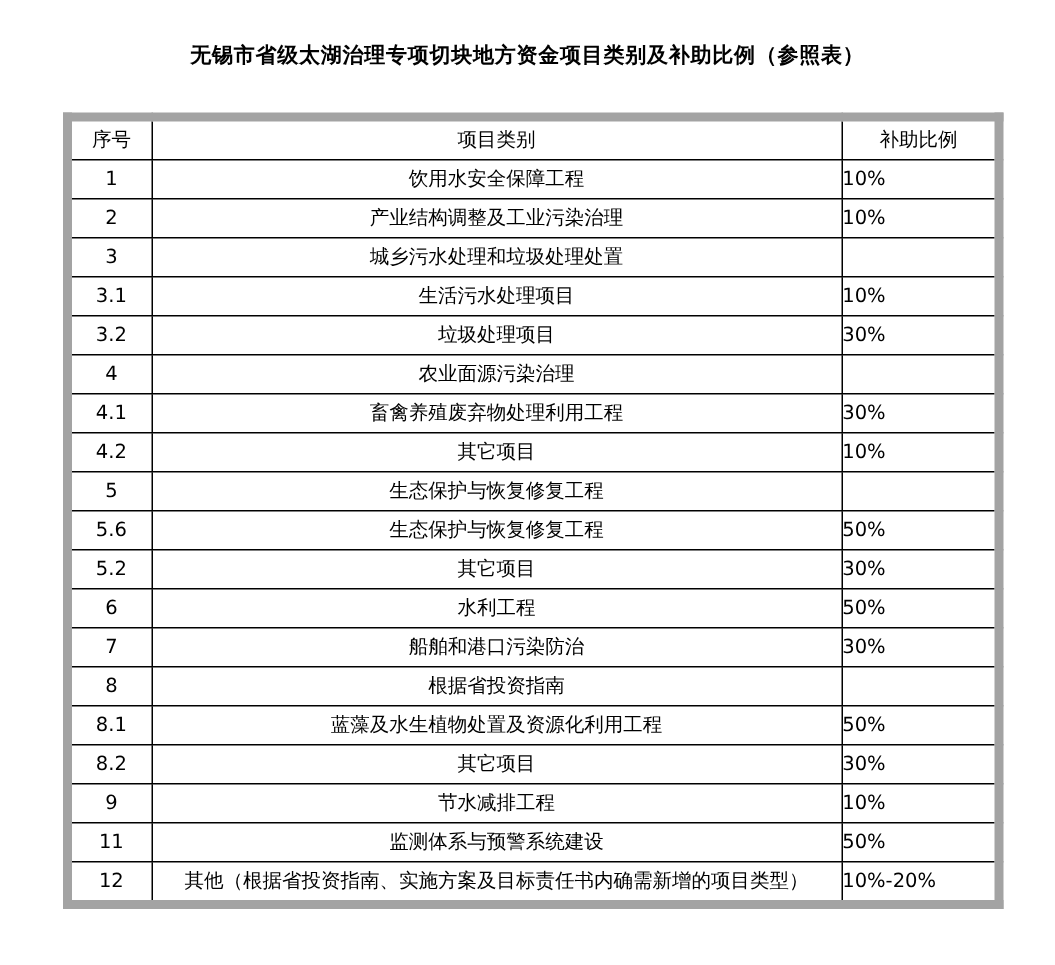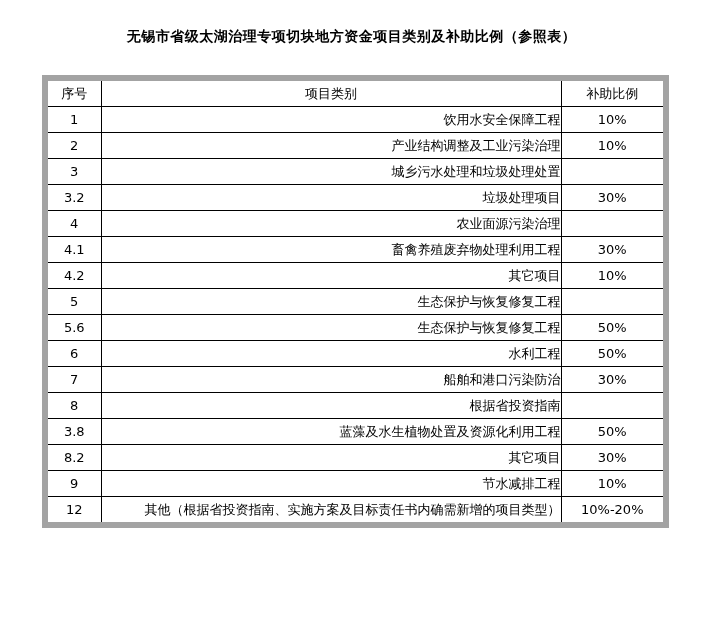--- a/index.html
+++ b/index.html
@@ -45,24 +45,24 @@
     padding: 0;
     vertical-align: middle;
     font-weight: normal;
     line-height: 1;
     overflow: hidden;
     white-space: nowrap;
   }
   .subsidy-table th { text-align: center; }
   .cell-index  { text-align: center; }
   .cell-category {
-    text-align: right;
+    text-align: center;
     padding-left: 8px;
   }
-  .cell-ratio  { text-align: center; }
+  .cell-ratio  { }
 </style>
 </head>
 <body>
 
 <div class="doc-title">无锡市省级太湖治理专项切块地方资金项目类别及补助比例（参照表）</div>
 
 <table class="subsidy-table">
   <colgroup>
     <col class="col-index">
     <col class="col-category">
@@ -85,20 +85,25 @@
         <td class="cell-index">2</td>
         <td class="cell-category">产业结构调整及工业污染治理</td>
         <td class="cell-ratio">10%</td>
       </tr>
       <tr>
         <td class="cell-index">3</td>
         <td class="cell-category">城乡污水处理和垃圾处理处置</td>
         <td class="cell-ratio"></td>
       </tr>
       <tr>
+        <td class="cell-index">3.1</td>
+        <td class="cell-category">生活污水处理项目</td>
+        <td class="cell-ratio">10%</td>
+      </tr>
+      <tr>
         <td class="cell-index">3.2</td>
         <td class="cell-category">垃圾处理项目</td>
         <td class="cell-ratio">30%</td>
       </tr>
       <tr>
         <td class="cell-index">4</td>
         <td class="cell-category">农业面源污染治理</td>
         <td class="cell-ratio"></td>
       </tr>
       <tr>
@@ -115,48 +120,58 @@
         <td class="cell-index">5</td>
         <td class="cell-category">生态保护与恢复修复工程</td>
         <td class="cell-ratio"></td>
       </tr>
       <tr>
         <td class="cell-index">5.6</td>
         <td class="cell-category">生态保护与恢复修复工程</td>
         <td class="cell-ratio">50%</td>
       </tr>
       <tr>
+        <td class="cell-index">5.2</td>
+        <td class="cell-category">其它项目</td>
+        <td class="cell-ratio">30%</td>
+      </tr>
+      <tr>
         <td class="cell-index">6</td>
         <td class="cell-category">水利工程</td>
         <td class="cell-ratio">50%</td>
       </tr>
       <tr>
         <td class="cell-index">7</td>
         <td class="cell-category">船舶和港口污染防治</td>
         <td class="cell-ratio">30%</td>
       </tr>
       <tr>
         <td class="cell-index">8</td>
         <td class="cell-category">根据省投资指南</td>
         <td class="cell-ratio"></td>
       </tr>
       <tr>
-        <td class="cell-index">3.8</td>
+        <td class="cell-index">8.1</td>
         <td class="cell-category">蓝藻及水生植物处置及资源化利用工程</td>
         <td class="cell-ratio">50%</td>
       </tr>
       <tr>
         <td class="cell-index">8.2</td>
         <td class="cell-category">其它项目</td>
         <td class="cell-ratio">30%</td>
       </tr>
       <tr>
         <td class="cell-index">9</td>
         <td class="cell-category">节水减排工程</td>
         <td class="cell-ratio">10%</td>
       </tr>
       <tr>
+        <td class="cell-index">11</td>
+        <td class="cell-category">监测体系与预警系统建设</td>
+        <td class="cell-ratio">50%</td>
+      </tr>
+      <tr>
         <td class="cell-index">12</td>
         <td class="cell-category">其他（根据省投资指南、实施方案及目标责任书内确需新增的项目类型）</td>
         <td class="cell-ratio">10%-20%</td>
       </tr>
     </tbody>
 </table>
 
 </body></html>

